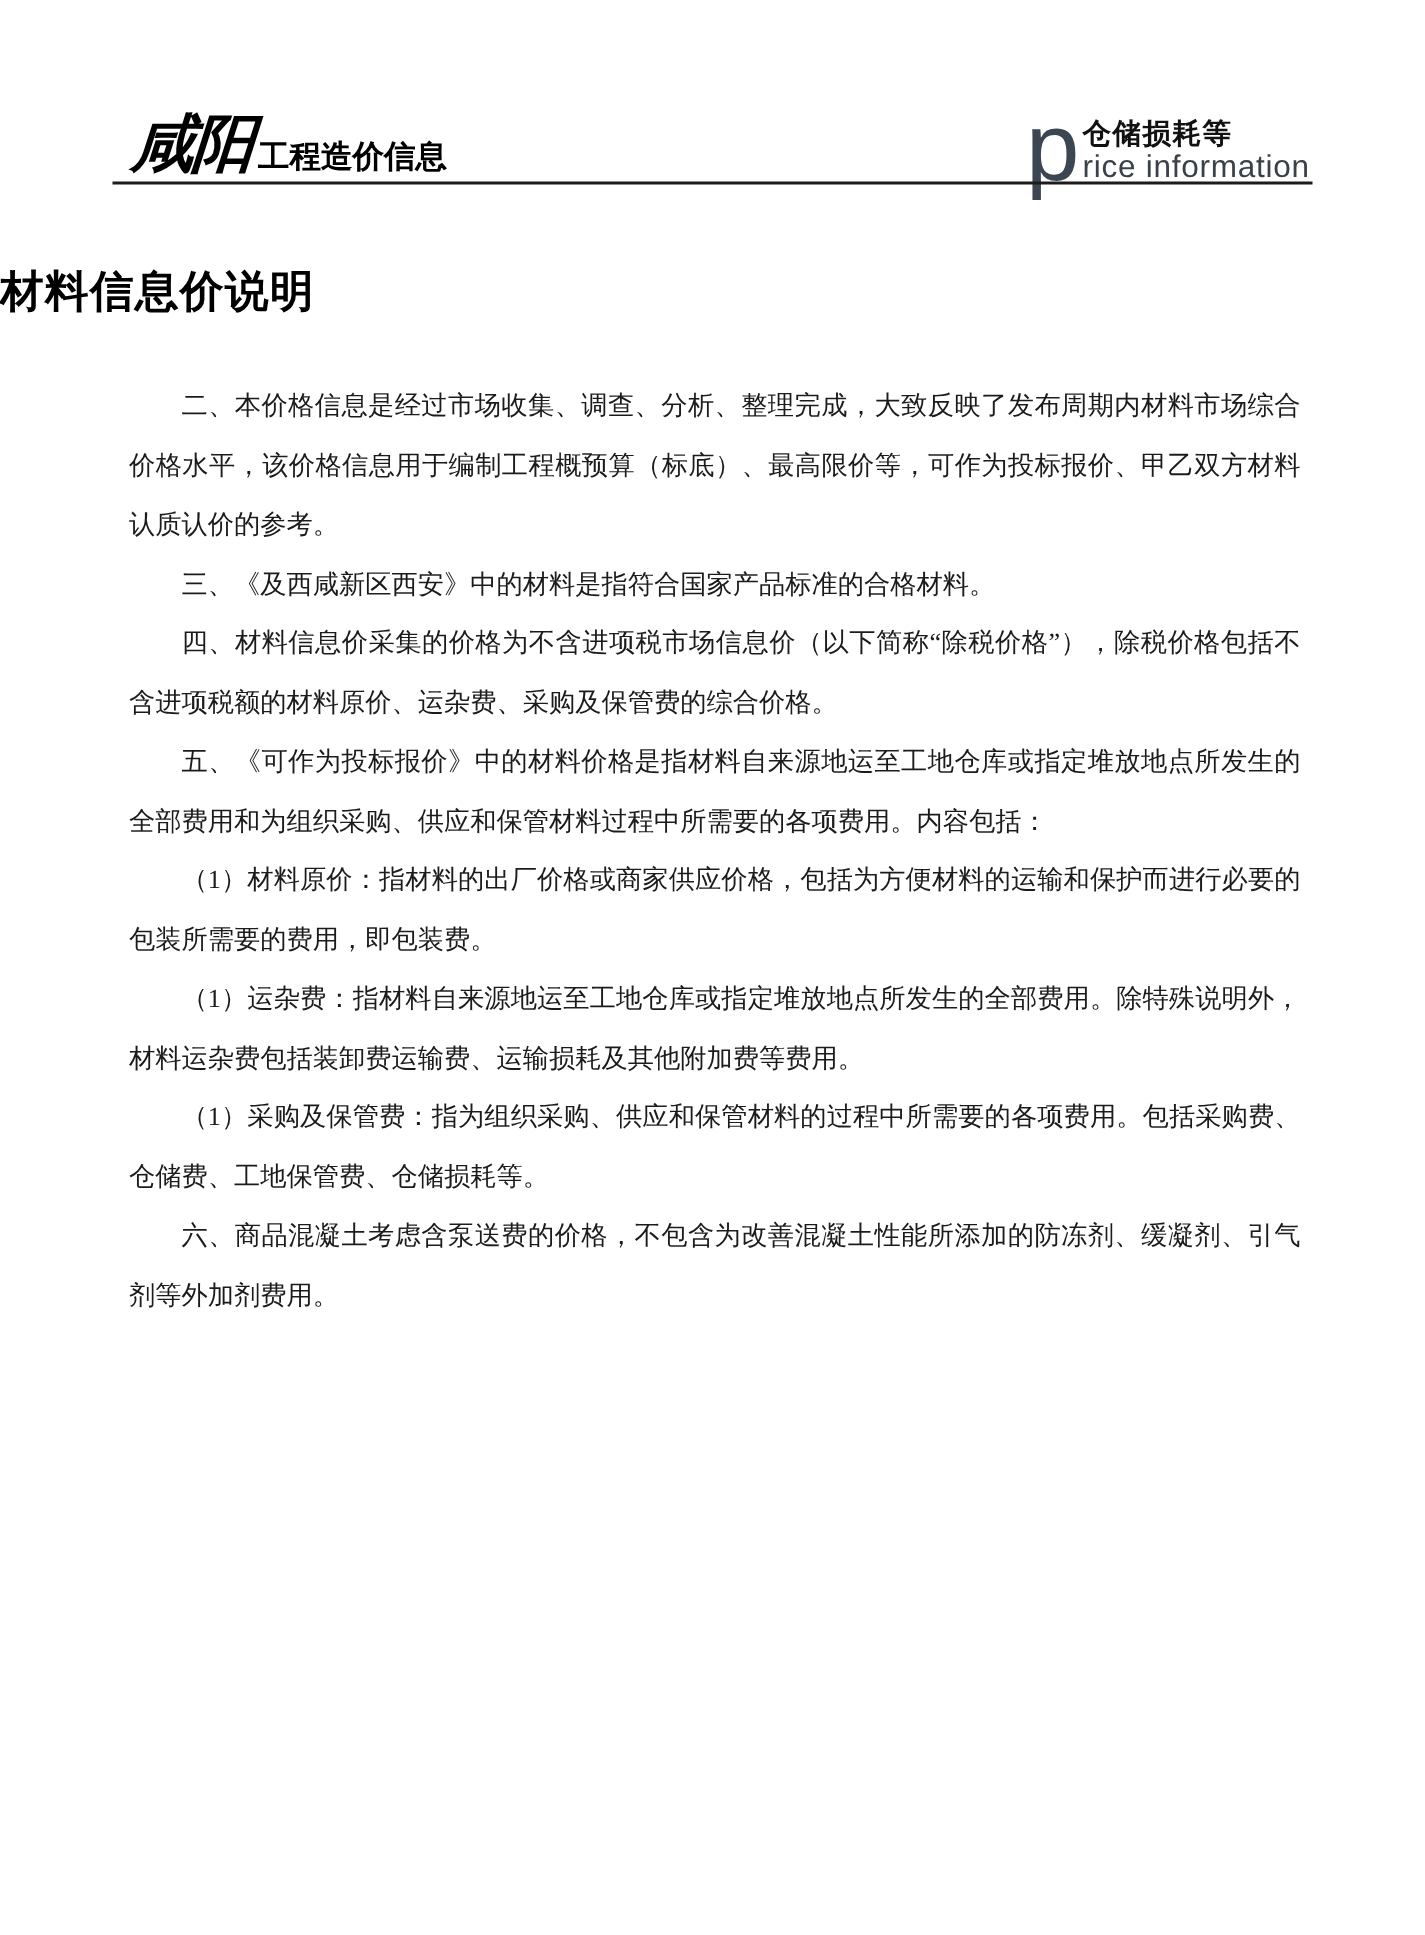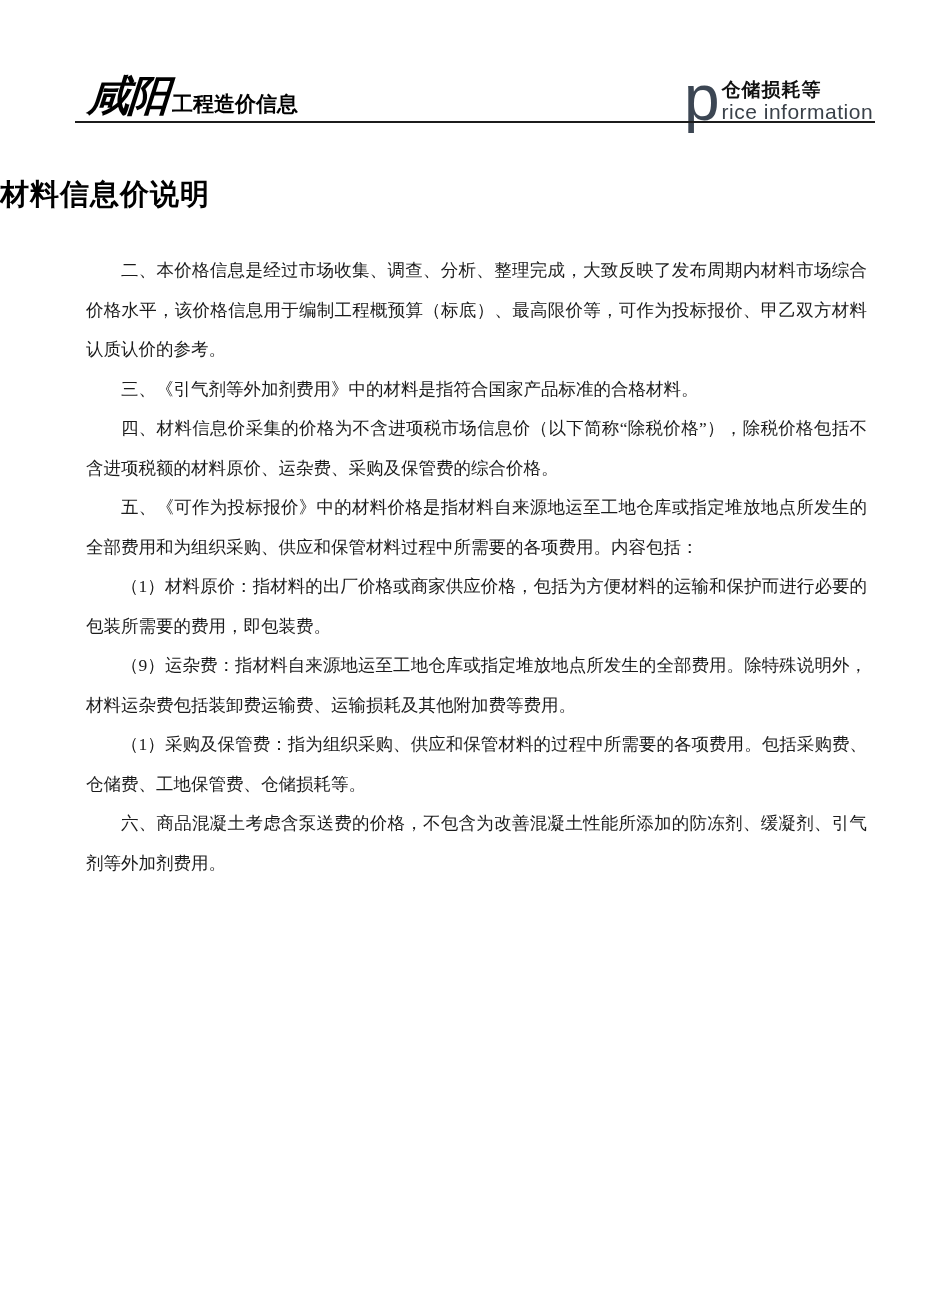--- a/index.html
+++ b/index.html
@@ -128,22 +128,22 @@
         <span class="brand-en">rice information</span>
       </span>
     </div>
     <div class="header-rule"></div>
   </div>
 
   <h1 class="doc-title">材料信息价说明</h1>
 
   <div class="doc-body">
     <p>二、本价格信息是经过市场收集、调查、分析、整理完成，大致反映了发布周期内材料市场综合价格水平，该价格信息用于编制工程概预算（标底）、最高限价等，可作为投标报价、甲乙双方材料认质认价的参考。</p>
-    <p>三、《引气剂等外加剂费用》中的材料是指符合国家产品标准的合格材料。</p>
+    <p>三、《及西咸新区西安》中的材料是指符合国家产品标准的合格材料。</p>
     <p>四、材料信息价采集的价格为不含进项税市场信息价（以下简称“除税价格”），除税价格包括不含进项税额的材料原价、运杂费、采购及保管费的综合价格。</p>
     <p>五、《可作为投标报价》中的材料价格是指材料自来源地运至工地仓库或指定堆放地点所发生的全部费用和为组织采购、供应和保管材料过程中所需要的各项费用。内容包括：</p>
     <p>（1）材料原价：指材料的出厂价格或商家供应价格，包括为方便材料的运输和保护而进行必要的包装所需要的费用，即包装费。</p>
-    <p>（9）运杂费：指材料自来源地运至工地仓库或指定堆放地点所发生的全部费用。除特殊说明外，材料运杂费包括装卸费运输费、运输损耗及其他附加费等费用。</p>
+    <p>（1）运杂费：指材料自来源地运至工地仓库或指定堆放地点所发生的全部费用。除特殊说明外，材料运杂费包括装卸费运输费、运输损耗及其他附加费等费用。</p>
     <p>（1）采购及保管费：指为组织采购、供应和保管材料的过程中所需要的各项费用。包括采购费、仓储费、工地保管费、仓储损耗等。</p>
     <p>六、商品混凝土考虑含泵送费的价格，不包含为改善混凝土性能所添加的防冻剂、缓凝剂、引气剂等外加剂费用。</p>
   </div>
 
 </div>
 
 </body></html>

